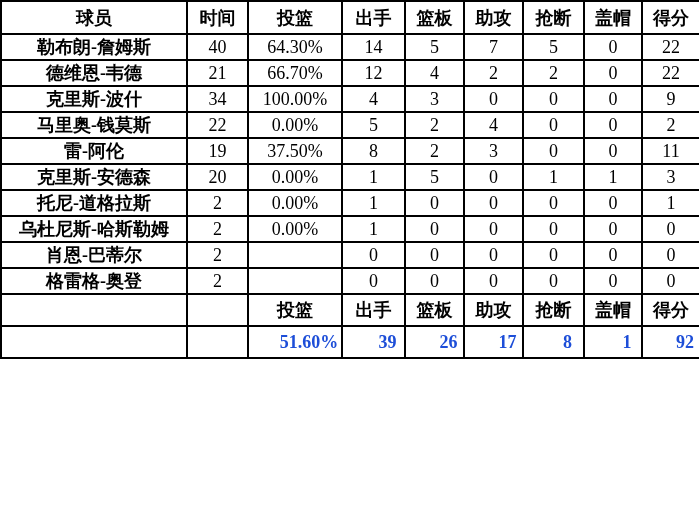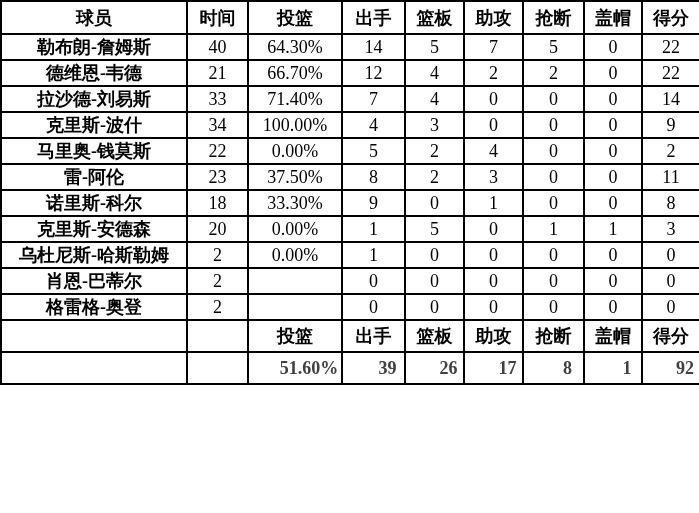--- a/index.html
+++ b/index.html
@@ -30,21 +30,21 @@
     white-space: nowrap;
   }
   tr.header-row { height: 33px; }
   tr.data-row { height: 20px; }
   tr.footer-header-row { height: 32px; }
   tr.totals-row { height: 32px; }
   th.col-header { font-weight: bold; }
   td.player-cell { font-weight: bold; font-size: 18px; }
   td.stat-cell { font-weight: normal; }
   tr.totals-row td {
-    color: #404040;
+    color: #1d4ed8;
     font-weight: bold;
     padding-left: 28px;
   }
 </style>
 </head>
 <body>
 
 <table class="stats">
   <colgroup>
     <col style="width:186px">
@@ -87,31 +87,20 @@
       <td class="stat-cell">21</td>
       <td class="stat-cell">66.70%</td>
       <td class="stat-cell">12</td>
       <td class="stat-cell">4</td>
       <td class="stat-cell">2</td>
       <td class="stat-cell">2</td>
       <td class="stat-cell">0</td>
       <td class="stat-cell">22</td>
     </tr>
     <tr class="data-row">
-      <td class="player-cell">拉沙德-刘易斯</td>
-      <td class="stat-cell">33</td>
-      <td class="stat-cell">71.40%</td>
-      <td class="stat-cell">7</td>
-      <td class="stat-cell">4</td>
-      <td class="stat-cell">0</td>
-      <td class="stat-cell">0</td>
-      <td class="stat-cell">0</td>
-      <td class="stat-cell">14</td>
-    </tr>
-    <tr class="data-row">
       <td class="player-cell">克里斯-波什</td>
       <td class="stat-cell">34</td>
       <td class="stat-cell">100.00%</td>
       <td class="stat-cell">4</td>
       <td class="stat-cell">3</td>
       <td class="stat-cell">0</td>
       <td class="stat-cell">0</td>
       <td class="stat-cell">0</td>
       <td class="stat-cell">9</td>
     </tr>
@@ -121,50 +110,50 @@
       <td class="stat-cell">0.00%</td>
       <td class="stat-cell">5</td>
       <td class="stat-cell">2</td>
       <td class="stat-cell">4</td>
       <td class="stat-cell">0</td>
       <td class="stat-cell">0</td>
       <td class="stat-cell">2</td>
     </tr>
     <tr class="data-row">
       <td class="player-cell">雷-阿伦</td>
-      <td class="stat-cell">23</td>
+      <td class="stat-cell">19</td>
       <td class="stat-cell">37.50%</td>
       <td class="stat-cell">8</td>
       <td class="stat-cell">2</td>
       <td class="stat-cell">3</td>
       <td class="stat-cell">0</td>
       <td class="stat-cell">0</td>
       <td class="stat-cell">11</td>
     </tr>
     <tr class="data-row">
-      <td class="player-cell">诺里斯-科尔</td>
-      <td class="stat-cell">18</td>
-      <td class="stat-cell">33.30%</td>
-      <td class="stat-cell">9</td>
-      <td class="stat-cell">0</td>
-      <td class="stat-cell">1</td>
-      <td class="stat-cell">0</td>
-      <td class="stat-cell">0</td>
-      <td class="stat-cell">8</td>
-    </tr>
-    <tr class="data-row">
       <td class="player-cell">克里斯-安德森</td>
       <td class="stat-cell">20</td>
       <td class="stat-cell">0.00%</td>
       <td class="stat-cell">1</td>
       <td class="stat-cell">5</td>
       <td class="stat-cell">0</td>
       <td class="stat-cell">1</td>
       <td class="stat-cell">1</td>
       <td class="stat-cell">3</td>
+    </tr>
+    <tr class="data-row">
+      <td class="player-cell">托尼-道格拉斯</td>
+      <td class="stat-cell">2</td>
+      <td class="stat-cell">0.00%</td>
+      <td class="stat-cell">1</td>
+      <td class="stat-cell">0</td>
+      <td class="stat-cell">0</td>
+      <td class="stat-cell">0</td>
+      <td class="stat-cell">0</td>
+      <td class="stat-cell">1</td>
     </tr>
     <tr class="data-row">
       <td class="player-cell">乌杜尼斯-哈斯勒姆</td>
       <td class="stat-cell">2</td>
       <td class="stat-cell">0.00%</td>
       <td class="stat-cell">1</td>
       <td class="stat-cell">0</td>
       <td class="stat-cell">0</td>
       <td class="stat-cell">0</td>
       <td class="stat-cell">0</td>

